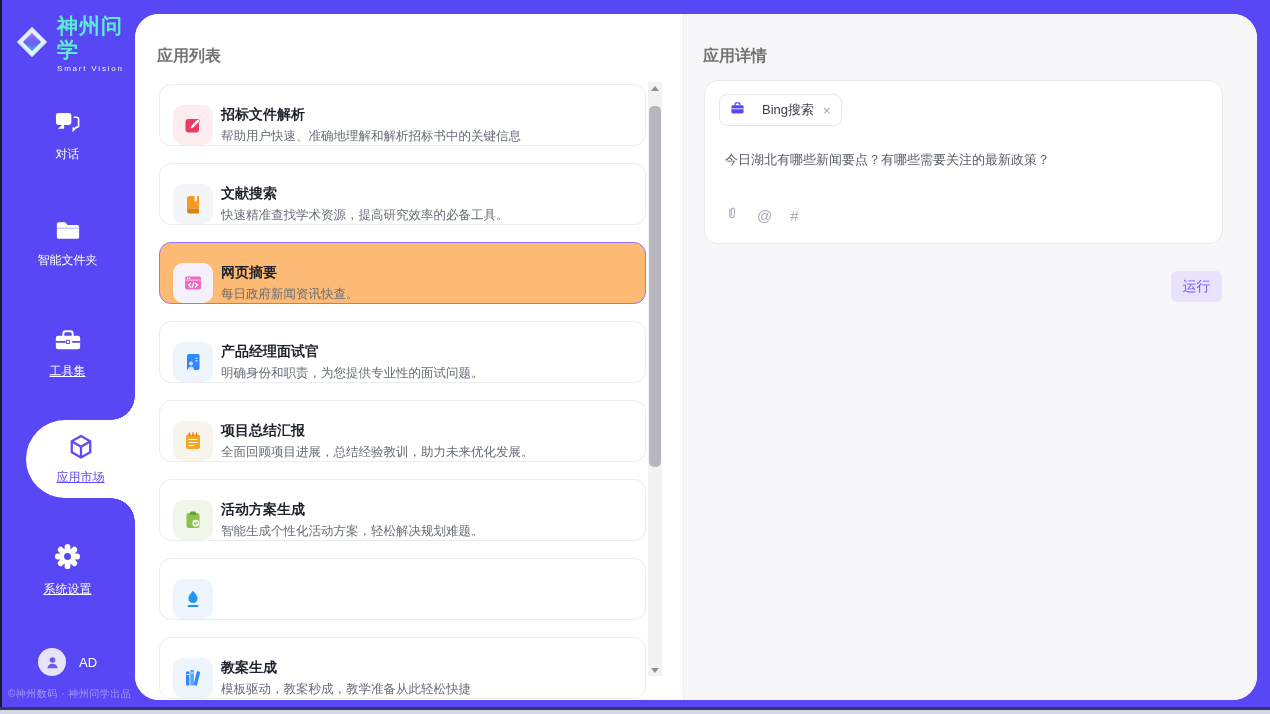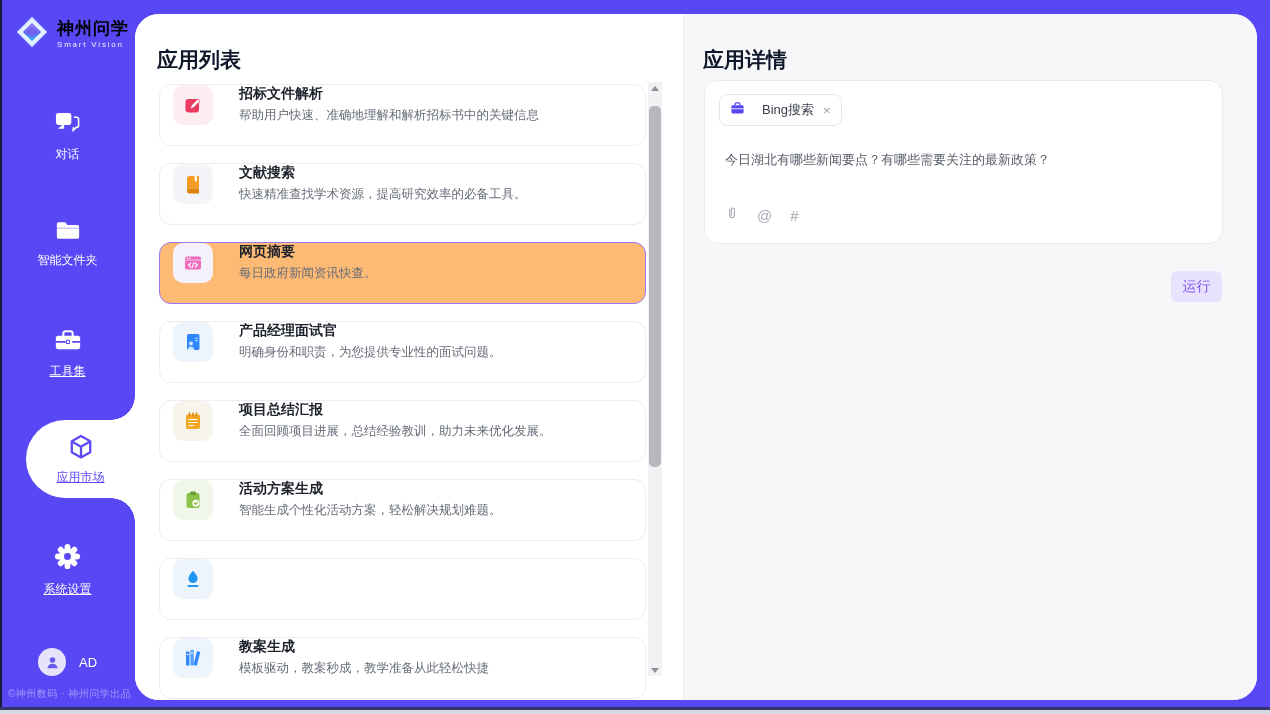--- a/index.html
+++ b/index.html
@@ -11,21 +11,21 @@
   }
   
   .edge-left { position:absolute; left:0; top:0; bottom:0; width:2px; background:#1a1a38; z-index:60; }
   .bottom-line { position:absolute; left:0; right:0; bottom:4px; height:3px; background:#33366b; z-index:60; }
   .bottom-strip { position:absolute; left:0; right:0; bottom:0; height:4px; background:#d8d8e1; z-index:60; }
 
   
   .sidebar { position:absolute; left:0; top:0; bottom:0; width:135px; z-index:10; }
   .logo { position:absolute; top:14px; left:14px; display:flex; align-items:center; gap:7px; }
   .logo-text { display:flex; flex-direction:column; line-height:1.15; }
-  .brand-name { color:#000000; font-size:17px; font-weight:bold; letter-spacing:1px; }
+  .brand-name { color:#5eead4; font-size:21px; font-weight:bold; letter-spacing:1px; }
   .brand-sub { color:rgba(255,255,255,.92); font-size:8px; letter-spacing:1.8px; margin-top:2px; }
 
   .nav-item { position:absolute; left:0; width:135px; display:flex; flex-direction:column;
               align-items:center; gap:8px; color:#fff; font-size:12px; cursor:pointer; }
   .nav-item .lbl.u { text-decoration:underline;text-align:right; }
 
   .active-bubble { position:absolute; left:26px; right:0; top:420px; height:78px;
                    background:#fff; border-radius:39px 0 0 39px; cursor:pointer; }
   .fillet { position:absolute; right:0; width:24px; height:24px; }
   .fillet.top { top:-24px; background:radial-gradient(circle 24px at 0 0, #5847f5 23.5px, #ffffff 24px); }
@@ -40,24 +40,24 @@
   .user-name { color:#fff; font-size:13px; }
   .copyright { position:absolute; bottom:13px; left:8px; font-size:10px;
                color:rgba(225,225,255,.5); white-space:nowrap; letter-spacing:.5px; }
 
   
   .main { position:absolute; left:135px; top:14px; width:1122px; height:686px; background:#fff;
           border-radius:24px; overflow:hidden; display:flex; z-index:5; }
 
   
   .panel-list { position:relative; width:548px; background:#fff; flex:none; }
-  .panel-title { position:absolute; top:32px; left:22px; font-size:21px; font-weight:bold; color:#0f172a; }
+  .panel-title { position:absolute; top:32px; left:22px; font-size:16px; font-weight:bold; color:#737373; }
   .cards { position:absolute; top:70px; left:24px; width:487px; }
   .card { height:62px; margin-bottom:17px; border:1px solid #ececf1; border-radius:12px; background:#fff;
-          display:flex; align-items:flex-start; padding:0 13px; gap:26px; cursor:pointer; }
+          display:flex; align-items:flex-end; padding:0 13px; gap:8px; cursor:pointer; }
   .card.selected { background:#fdba74; border:1px solid #9b75f6; }
   .icon-sq { width:40px; height:40px; border-radius:10px; flex:none;
              display:flex; align-items:center; justify-content:center; }
   .card-txt { display:flex; flex-direction:column; gap:4px; min-width:0; }
   .card-title { font-size:14px; font-weight:bold; color:#1d212b; }
   .card-desc { font-size:12.5px; color:#666c78; white-space:nowrap; }
 
   
   .scrollbar { position:absolute; left:513px; top:68px; width:14px; height:594px; background:#f2f2f5; }
   .sb-arrow { position:absolute; left:0; width:14px; height:12px; display:flex;

